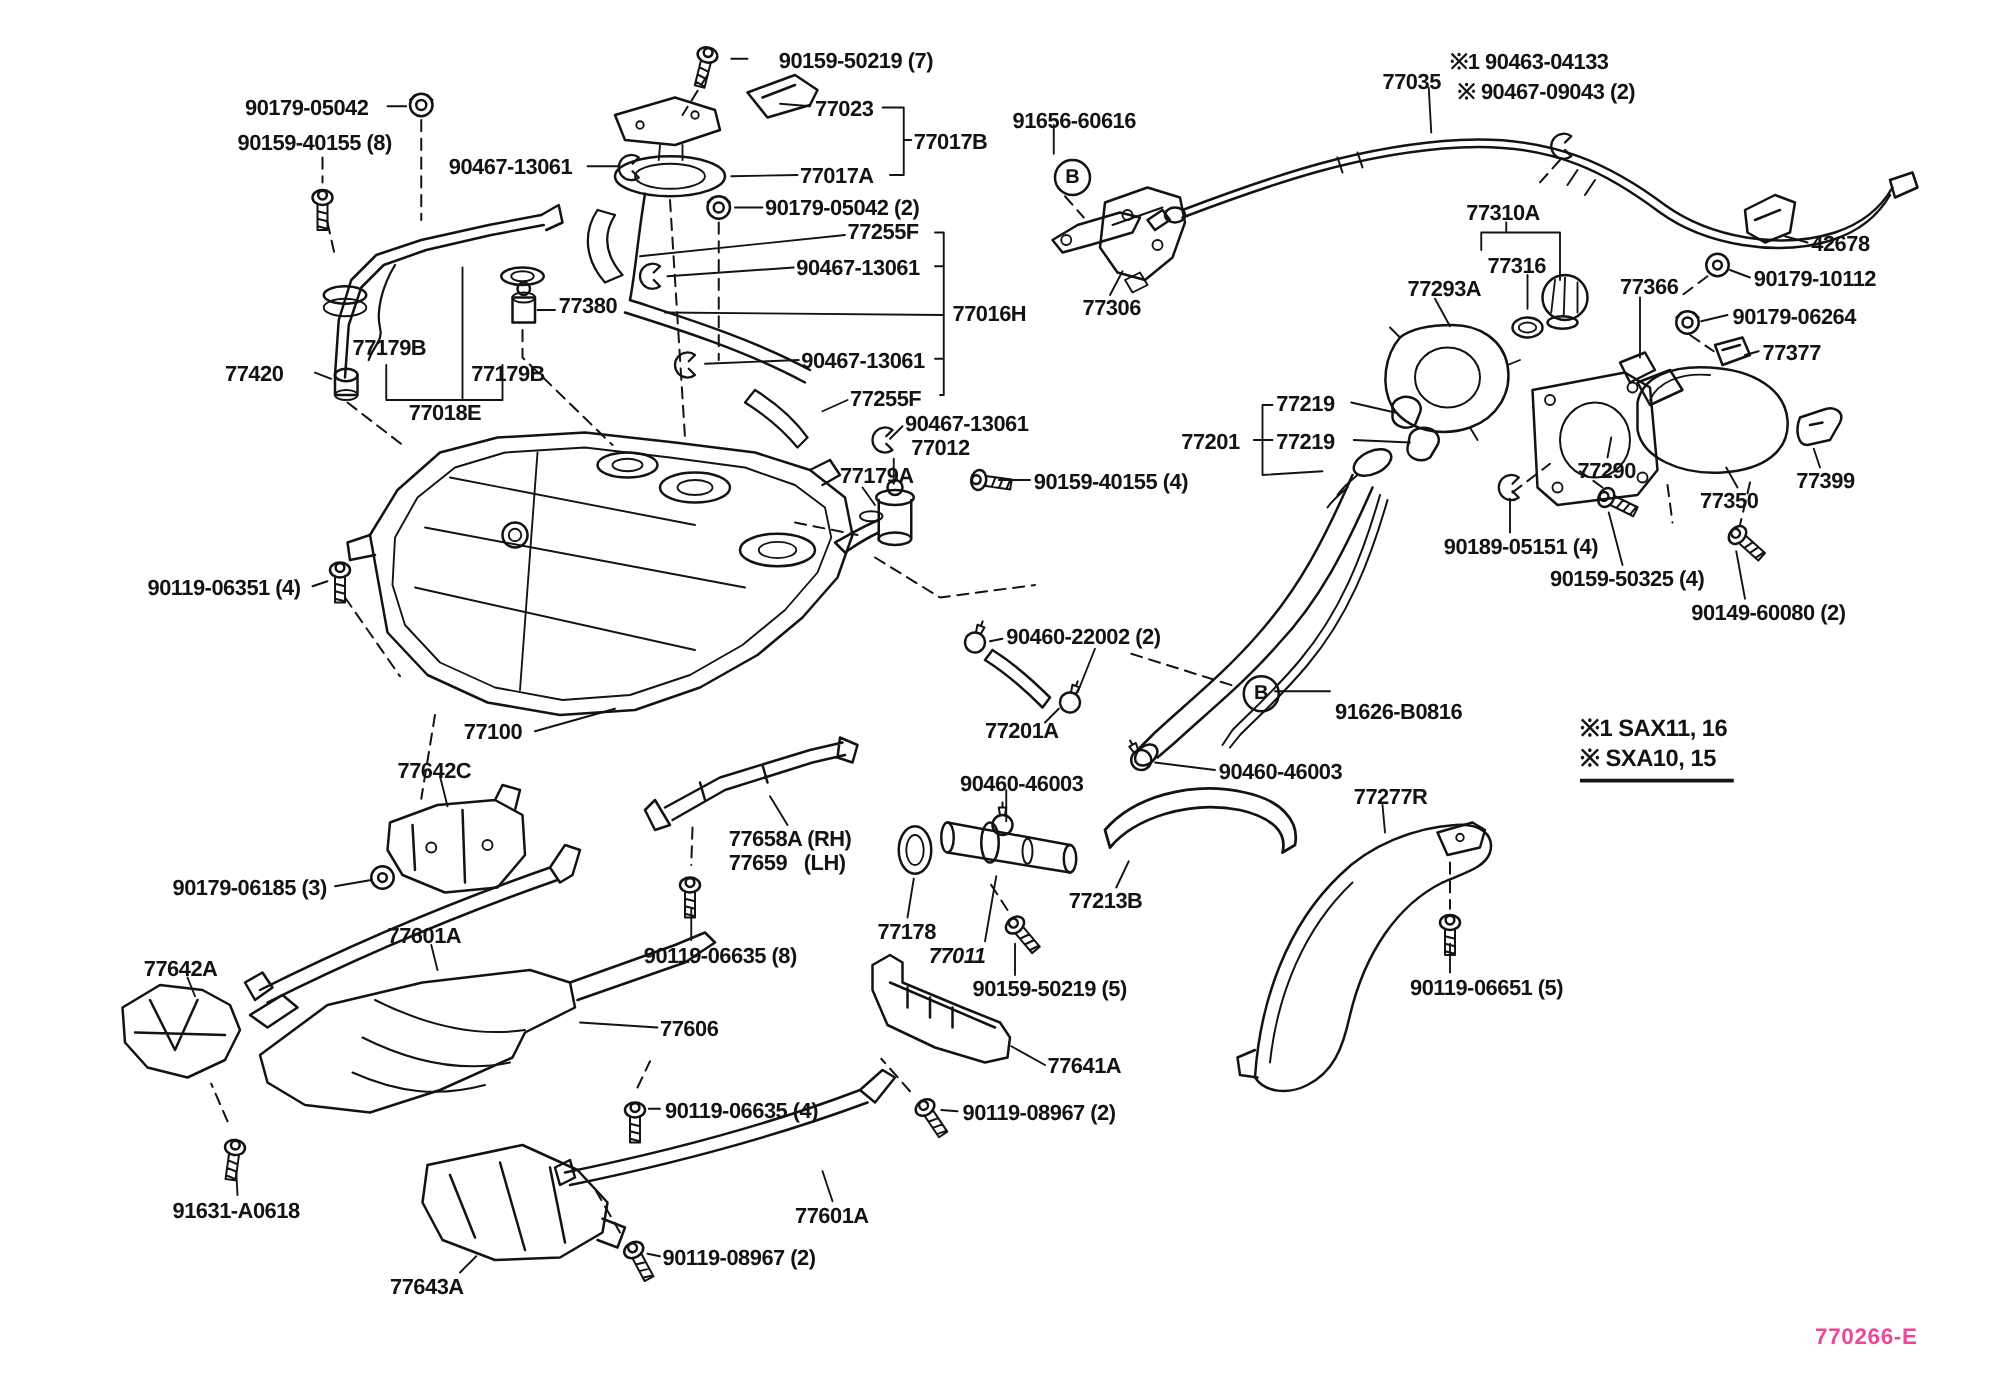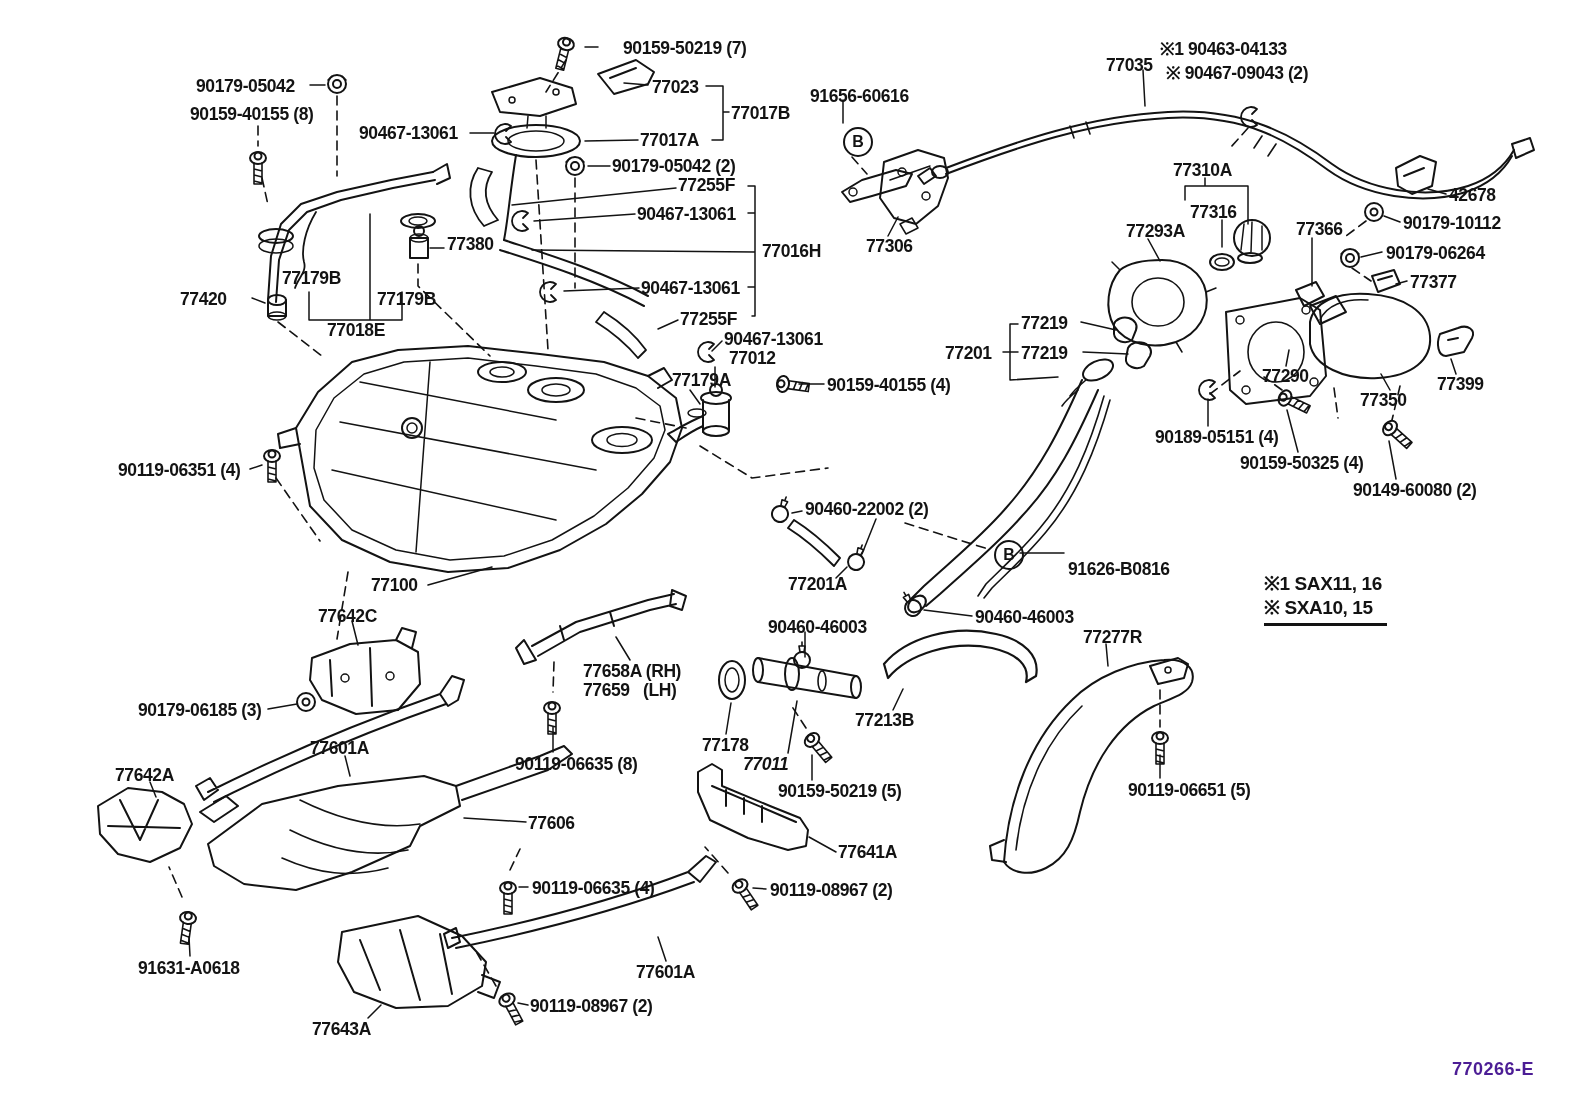--- a/index.html
+++ b/index.html
@@ -6,21 +6,21 @@
   #canvas{position:relative;width:1592px;height:1099px;background:#fff;overflow:hidden;
           font-family:"Liberation Sans",sans-serif;}
   #art{position:absolute;left:0;top:0;}
   .lbl{position:absolute;font:bold 17.5px/1.05 "Liberation Sans",sans-serif;
        color:#131313;letter-spacing:-0.4px;white-space:pre;}
   .bmark{position:absolute;width:26px;height:26px;border:2.5px solid #131313;border-radius:50%;
          color:#131313;font:bold 16px/26px "Liberation Sans",sans-serif;text-align:center;}
   .legend{position:absolute;left:1264px;top:572px;color:#131313;}
   .legend-row{font:bold 19px/1.25 "Liberation Sans",sans-serif;letter-spacing:-0.4px;white-space:pre;}
   .legend-row.underlined{border-bottom:3.5px solid #131313;padding-bottom:3px;padding-right:14px;}
-  .diagram-code{position:absolute;left:1452px;top:1060px;color:#4c1d95;
+  .diagram-code{position:absolute;left:1452px;top:1060px;color:#ec4899;
         font:bold 18px/1.1 "Liberation Sans",sans-serif;letter-spacing:0.5px;}
 </style>
 </head>
 <body>
 
 <div id="canvas">
 
 <svg id="art" width="1592" height="1099" viewBox="0 0 1592 1099" fill="none" stroke="#131313" stroke-width="2" stroke-linecap="round" stroke-linejoin="round">
   <defs>
     <g id="g-bolt">

